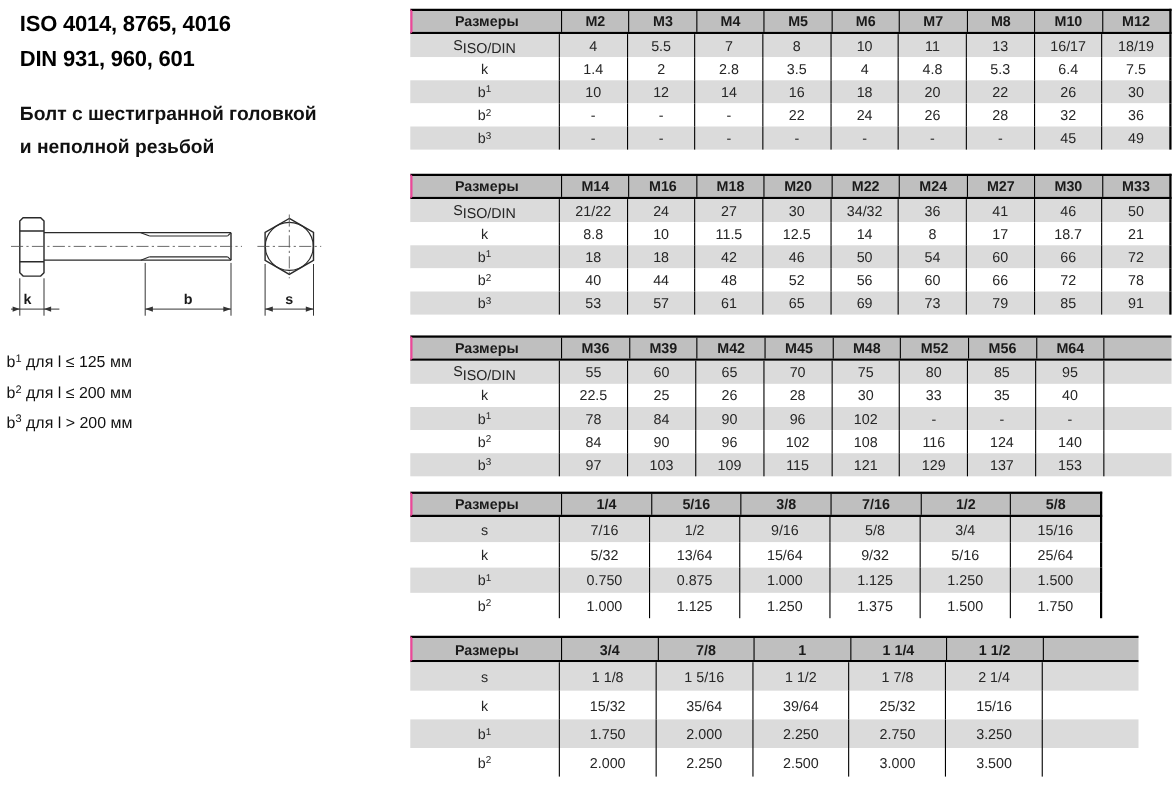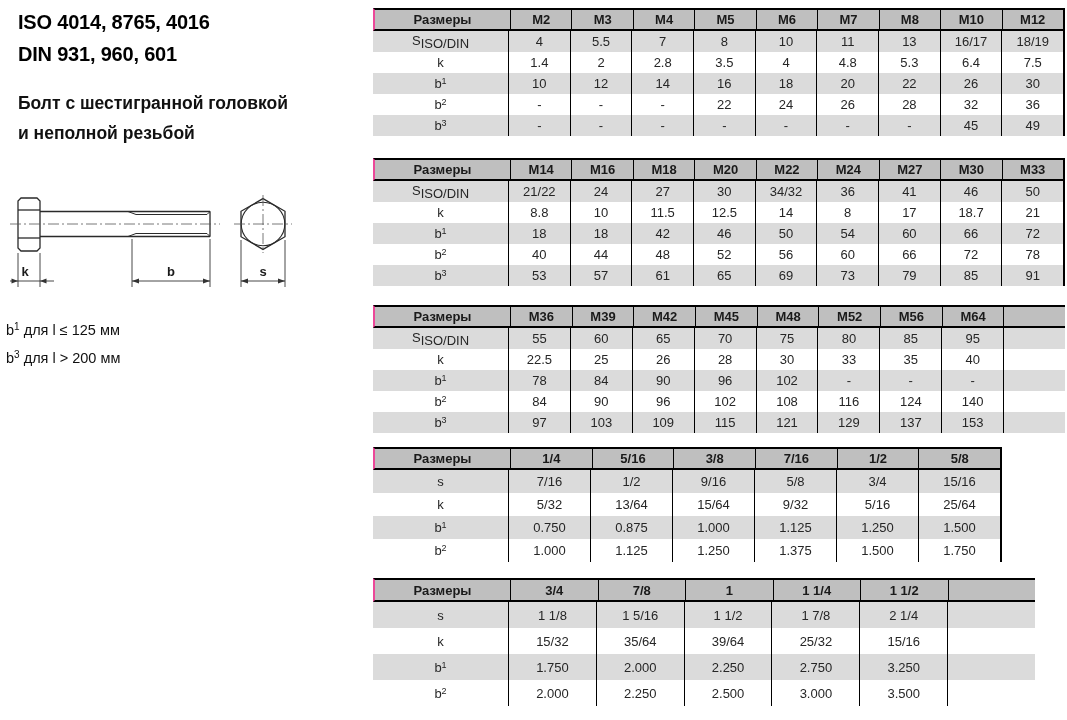--- a/index.html
+++ b/index.html
@@ -103,20 +103,21 @@
       <polygon points="277,95 270,92.6 270,97.4"></polygon>
     </g>
     <text x="17" y="90" text-anchor="middle">k</text>
     <text x="163" y="90" text-anchor="middle">b</text>
     <text x="255" y="90" text-anchor="middle">s</text>
   </svg>
 </div>
 
 <div class="abs" id="notes-block">
     <div class="note-line">b<sup>1</sup> для l ≤ 125 мм</div>
+    <div class="note-line">b<sup>2</sup> для l ≤ 200 мм</div>
     <div class="note-line">b<sup>3</sup> для l &gt; 200 мм</div>
   </div>
 
 <div class="tbl tbl-sm closed" id="tbl-0">
     <div class="row hdr">
       <div class="cell lbl">Размеры</div>
       <div class="cell">M2</div>
       <div class="cell">M3</div>
       <div class="cell">M4</div>
       <div class="cell">M5</div>

